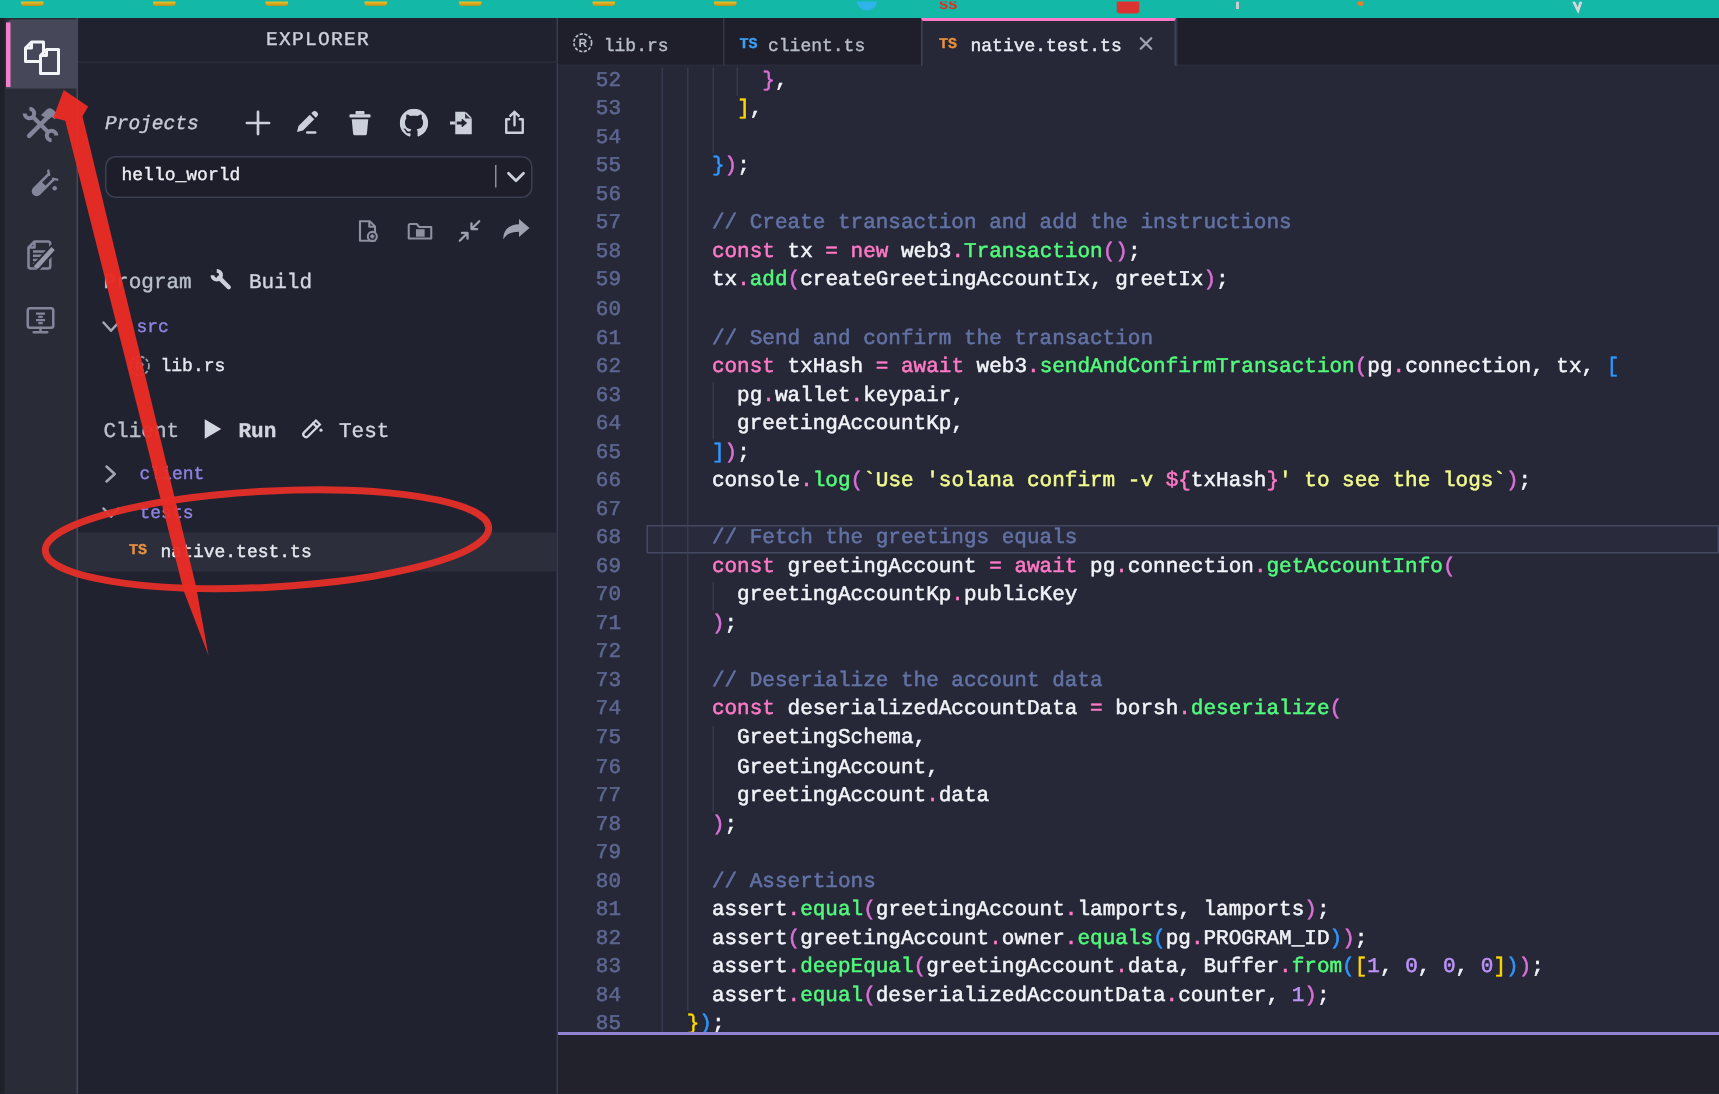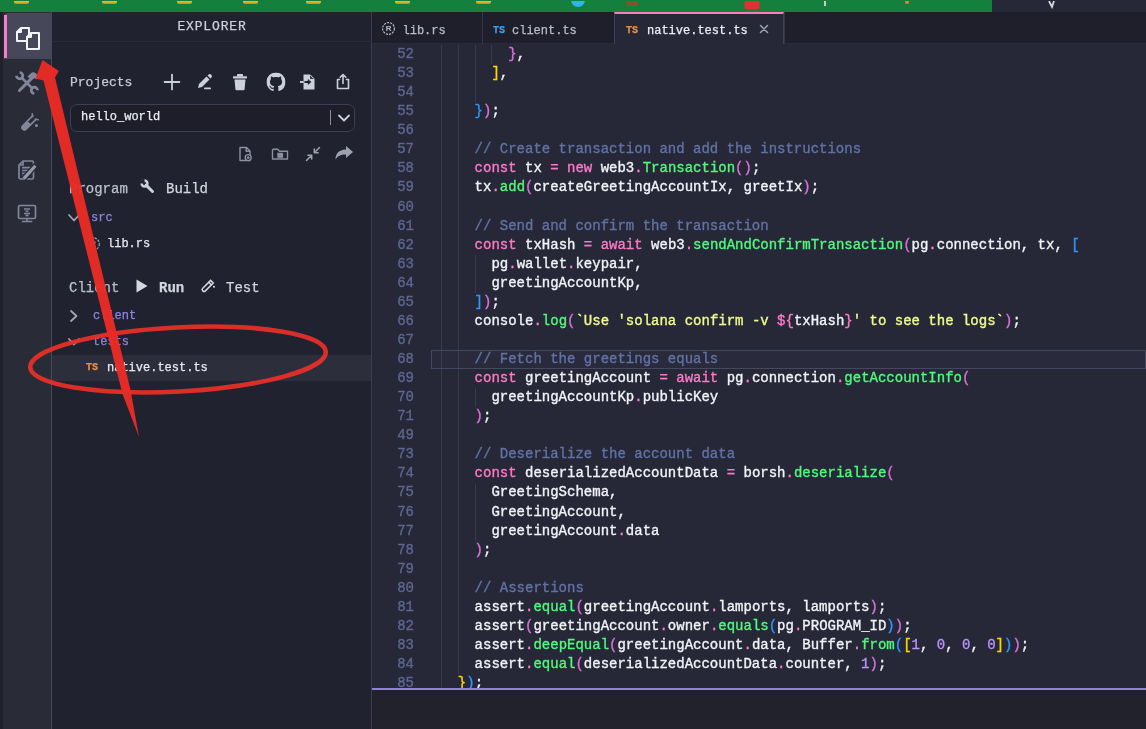--- a/index.html
+++ b/index.html
@@ -1,30 +1,30 @@
 <!DOCTYPE html>
 <html><head>
 <meta charset="utf-8">
 <style>
   html,body{margin:0;padding:0;width:1146px;height:729px;overflow:hidden;background:#262838;}
   *{box-sizing:border-box;}
   body{font-family:"Liberation Mono",monospace;-webkit-text-stroke:0.25px;}
   .abs{position:absolute;}
   
-  #strip{left:0;top:0;width:992px;height:12px;background:#15803d;}
+  #strip{left:0;top:0;width:1146px;height:12px;background:#14b8a6;}
   
   #abar{left:0;top:12px;width:52px;height:717px;background:#292b37;border-right:1px solid #46485c;}
   #ledge{left:0;top:12px;width:3px;height:717px;background:#1f2029;z-index:3;}
   #tile{left:4px;top:13px;width:48px;height:46px;background:#464859;border-radius:4px 0 0 0;}
   #tilepink{left:4px;top:15px;width:3px;height:43px;background:#f57ecb;}
   .aicon{position:absolute;left:27px;transform:translate(-50%,-50%);}
   
   #expl{left:52px;top:12px;width:320px;height:717px;background:#212230;border-right:1px solid #3a3c50;}
   #exhead{left:52px;top:12px;width:320px;height:30px;border-bottom:1px solid #2b2c3a;color:#ced0da;font-size:13px;letter-spacing:0.85px;text-align:center;line-height:30px;}
-  .ptxt{position:absolute;color:#c9ccd6;font-size:13px;}
+  .ptxt{position:absolute;color:#c9ccd6;font-size:13px;font-style:italic;}
   .hl{position:absolute;left:52px;width:319px;height:26px;background:#2d2e3c;}
   .tree{position:absolute;font-size:12px;color:#8f83e0;}
   .fname{position:absolute;font-size:12px;color:#e7e9f0;}
   .sect{position:absolute;font-size:14px;color:#bac0cb;}
   .btn{position:absolute;font-size:14px;color:#d2d6df;}
   .ticon{position:absolute;transform:translate(-50%,-50%);}
   
   #editor{left:372px;top:12px;width:774px;height:717px;background:#262838;}
   #tabbar{position:absolute;left:0;top:0;width:774px;height:32px;background:#1e1f2b;border-bottom:1px solid #2a2b3a;}
   .tab{position:absolute;top:0;height:32px;}
@@ -335,21 +335,21 @@
       </div>
 <div class="l">
         <i>70</i>
         <s>      greetingAccountKp<span class="p">.</span>publicKey</s>
       </div>
 <div class="l">
         <i>71</i>
         <s>    <span class="b2">)</span>;</s>
       </div>
 <div class="l">
-        <i>49</i>
+        <i>72</i>
         <s></s>
       </div>
 <div class="l">
         <i>73</i>
         <s>    <span class="c">// Deserialize the account data</span></s>
       </div>
 <div class="l">
         <i>74</i>
         <s>    <span class="p">const</span> deserializedAccountData <span class="p">=</span> borsh<span class="p">.</span><span class="g">deserialize</span><span class="b2">(</span></s>
       </div>

